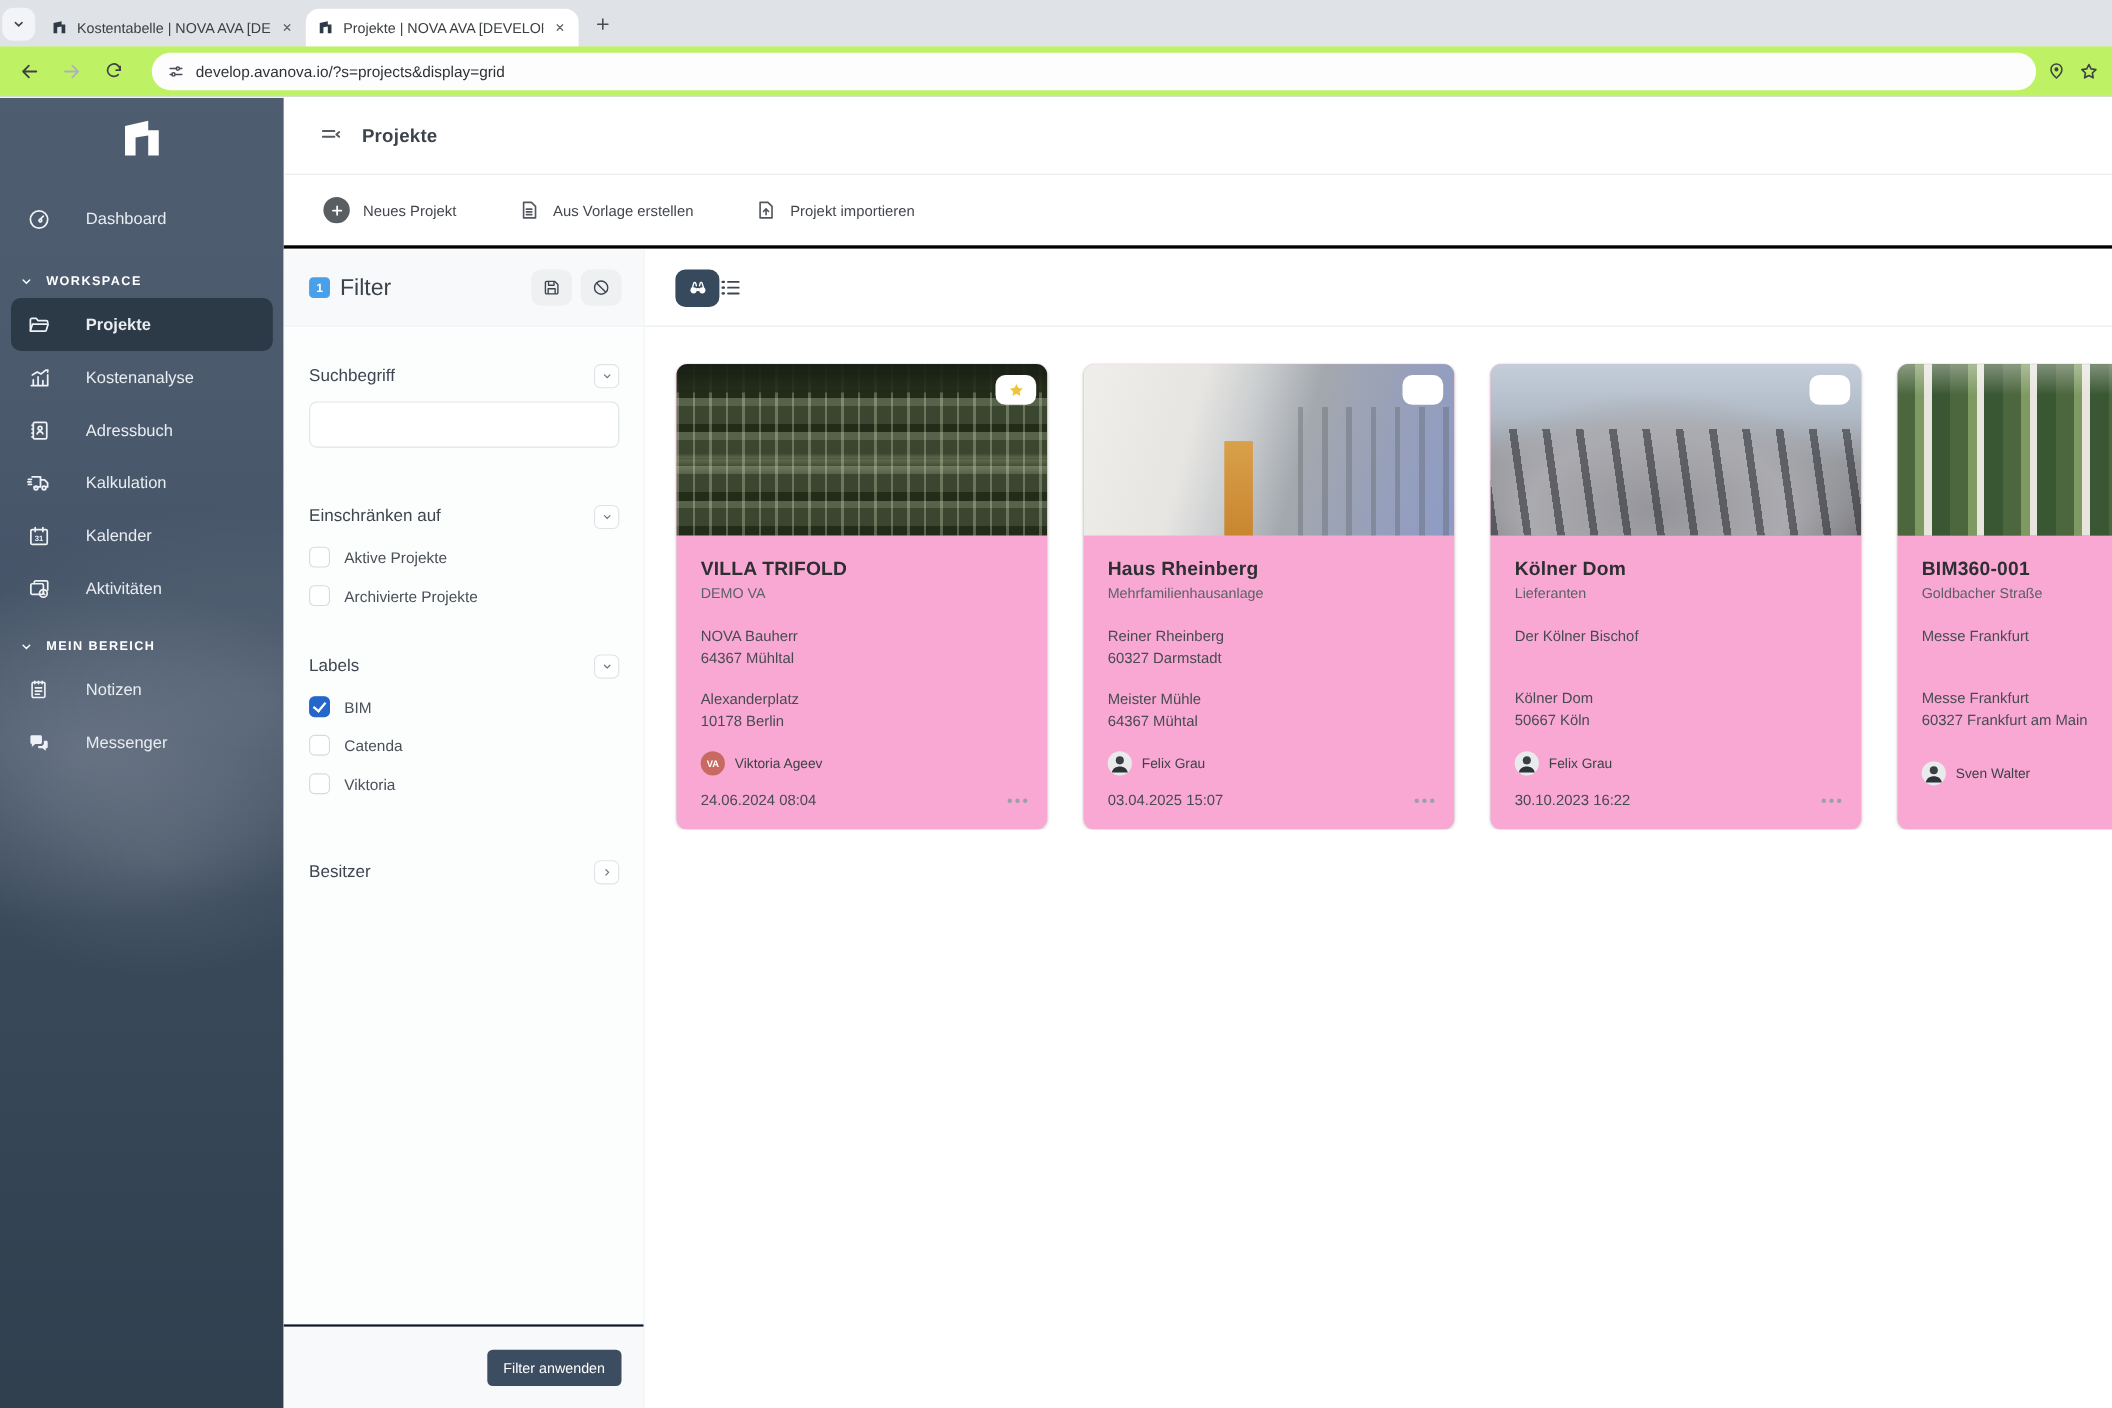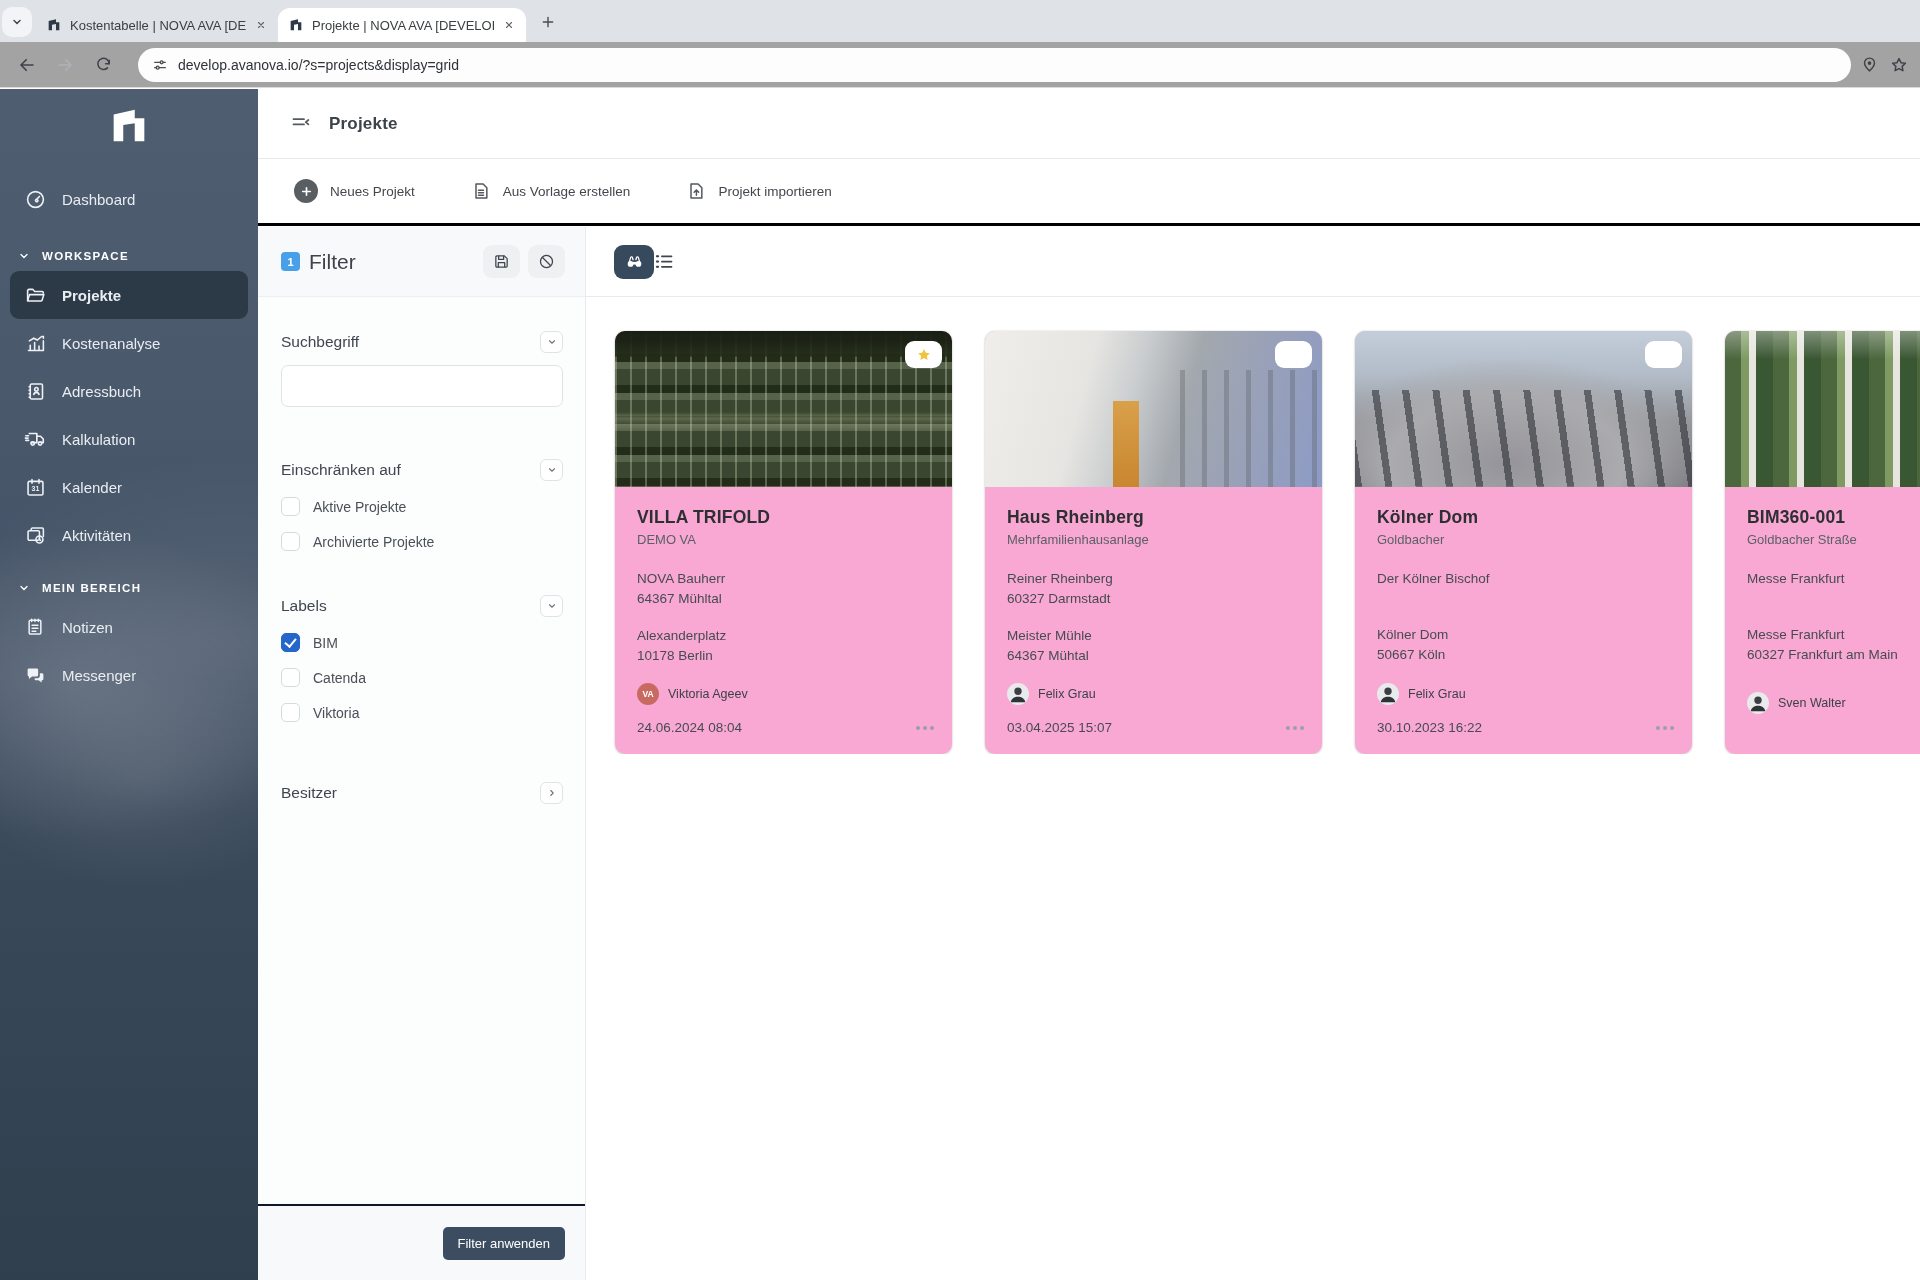--- a/index.html
+++ b/index.html
@@ -9,40 +9,40 @@
 
   
   .tabstrip { height:42px; background:#dfe2e7; display:flex; align-items:flex-end; position:relative; }
   .tab-menu-btn { width:30px; height:30px; margin:0 4px 5px 2px; border-radius:10px; background:#f2f4f7;
     display:flex; align-items:center; justify-content:center; color:#42464d; }
   .tab { height:34px; display:flex; align-items:center; padding:0 8px 0 10px; width:242px; color:#3c4043; font-size:13px; }
   .tab .tab-title { flex:1; white-space:nowrap; overflow:hidden; margin:0 6px 0 8px; }
   .tab.active { background:#fff; border-radius:12px 12px 0 0; width:248px; }
   .tab-close { width:18px; height:18px; border-radius:50%; display:flex; align-items:center; justify-content:center; color:#5f6368; }
   .newtab-btn { width:28px; height:28px; margin:0 0 6px 8px; display:flex; align-items:center; justify-content:center; color:#494d52; }
-  .urlbar { height:46px; background:#a3a3a3; border-bottom:1px solid #d8dbdf; display:flex; align-items:center; padding:0 10px; }
+  .urlbar { height:46px; background:#bef264; border-bottom:1px solid #d8dbdf; display:flex; align-items:center; padding:0 10px; }
   .nav-ic { width:34px; height:34px; display:flex; align-items:center; justify-content:center; color:#3f4348; margin-right:4px; }
   .nav-ic.disabled { color:#aeb2b8; }
   .omnibox { flex:1; height:34px; background:#fdfdfe; border-radius:17px; display:flex; align-items:center; padding:0 14px; margin:0 10px 0 14px; }
   .omnibox .url-text { font-size:14px; color:#2f3337; margin-left:10px; }
   .urlbar-right { display:flex; align-items:center; gap:12px; color:#3f4348; padding-right:2px; }
 
   
   .app { position:absolute; left:0; top:89px; right:0; bottom:0; }
 
   
   .sidebar { position:absolute; left:0; top:0; width:258px; height:100%; color:#e9edf2; overflow:hidden;
     background:
       radial-gradient(ellipse 420px 250px at 28% 50%, rgba(255,255,255,0.16), rgba(255,255,255,0) 62%),
       radial-gradient(ellipse 520px 300px at 90% 46%, rgba(255,255,255,0.10), rgba(255,255,255,0) 60%),
       radial-gradient(ellipse 300px 180px at 55% 58%, rgba(255,255,255,0.08), rgba(255,255,255,0) 60%),
       linear-gradient(180deg,#4e5d70 0%,#4a596c 25%,#415064 48%,#394858 68%,#2f3f4e 100%); }
   .logo-wrap { display:flex; justify-content:center; padding-top:14px; height:86px; }
   .nav { padding:0 10px; }
-  .nav-item { display:flex; align-items:center; gap:16px; height:48px; padding:0 14px; border-radius:9px;
+  .nav-item { display:flex; align-items:center; gap:32px; height:48px; padding:0 14px; border-radius:9px;
     font-size:15px; color:#e9edf2; cursor:pointer; }
   .nav-item.active { background:#2c3947; font-weight:bold; }
   .nav-item .ic { width:22px; display:flex; justify-content:center; color:#eef1f5; }
   .nav-section { display:flex; align-items:center; gap:12px; padding:0 6px 0 8px; height:30px; margin-top:14px;
     font-size:11.5px; font-weight:bold; letter-spacing:1.3px; color:#fff; }
   .mt-dash { margin-top:18px; }
 
   
   .main { position:absolute; left:258px; top:0; right:0; height:100%; background:#fff; }
   .page-header { height:70px; display:flex; align-items:center; gap:18px; padding-left:32px; border-bottom:1px solid #e8eaec; }
@@ -554,21 +554,21 @@
           </div>
 
           <div class="card">
             <div class="card-img" data-theme="gehry-facade">
               <span class="card-badge">
                 
               </span>
             </div>
             <div class="card-body">
               <div class="card-title">Kölner Dom</div>
-              <div class="card-sub">Goldbacher</div>
+              <div class="card-sub">Lieferanten</div>
               <div class="addr">
                 <div>Der Kölner Bischof</div>
                 <div></div>
               </div>
               <div class="addr" style="margin-top:16px;">
                 <div>Kölner Dom</div>
                 <div>50667 Köln</div>
               </div>
               <div class="owner-row">
                 <span class="avatar photo">

